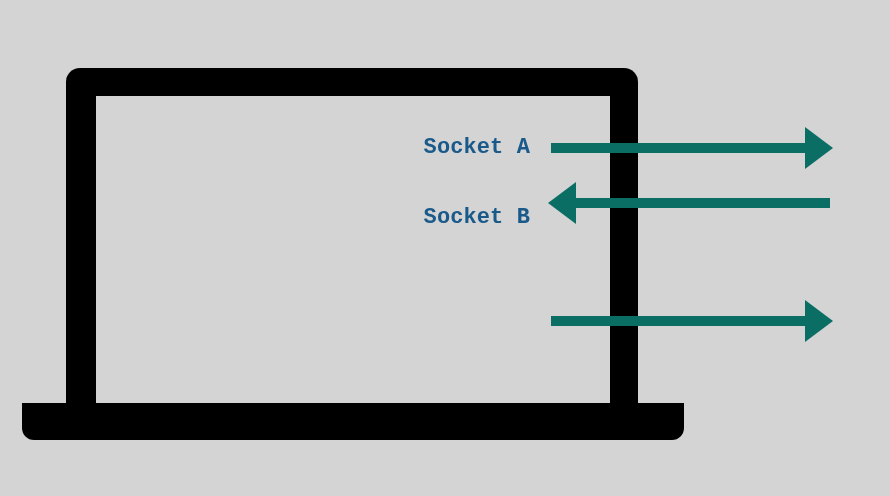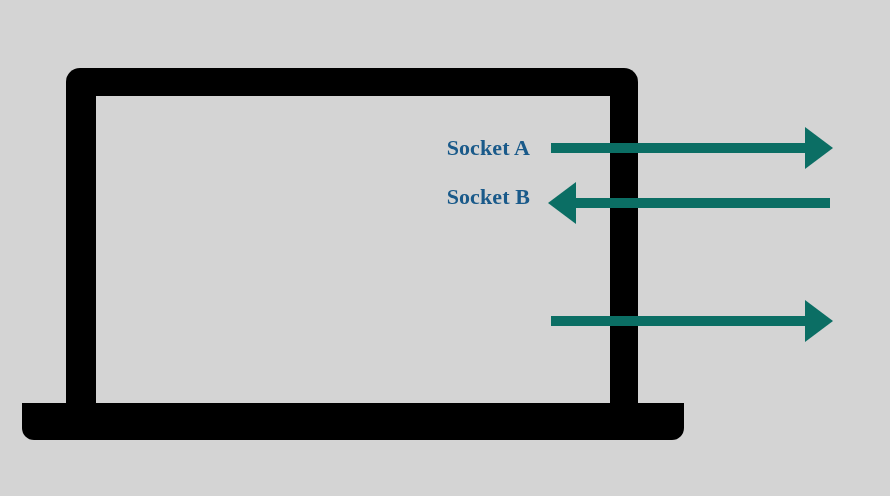--- a/index.html
+++ b/index.html
@@ -19,31 +19,31 @@
   #diagram-svg {
     position: absolute;
     left: 0;
     top: 0;
     width: 890px;
     height: 496px;
     display: block;
   }
   .socket-label {
     position: absolute;
-    font-family: Liberation Serif, serif;
+    font-family: Liberation Mono, monospace;
     font-size: 22px;
     font-weight: bold;
     color: #1a5a8a;
     white-space: nowrap;
     text-align: right;
     letter-spacing: 0.1px;
     line-height: 1;
   }
   #label-socket-a { right: 360px; top: 137px; }
-  #label-socket-b { right: 360px; top: 186px; }
+  #label-socket-b { right: 360px; top: 207px; }
   #label-socket-c { right: 360px; top: 310px; }
 </style>
 </head>
 <body>
 
 <div id="stage">
 
   <svg id="diagram-svg" viewBox="0 0 890 496" xmlns="http://www.w3.org/2000/svg">
 
     <path d="M 80 68 L 624 68 A 14 14 0 0 1 638 82 L 638 403 L 66 403 L 66 82 A 14 14 0 0 1 80 68 Z" fill="#000000"></path>

